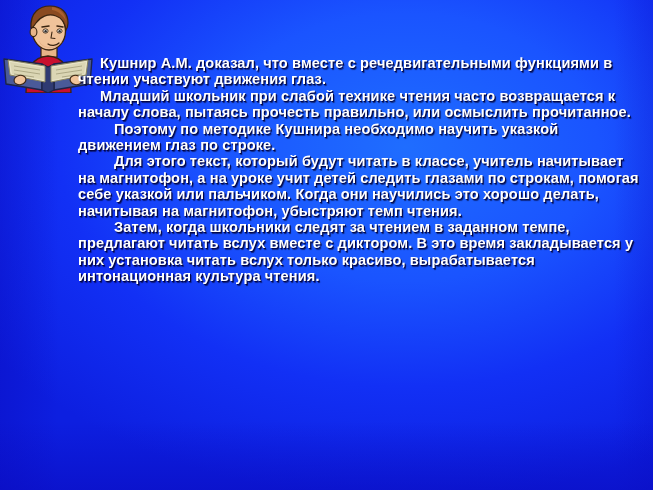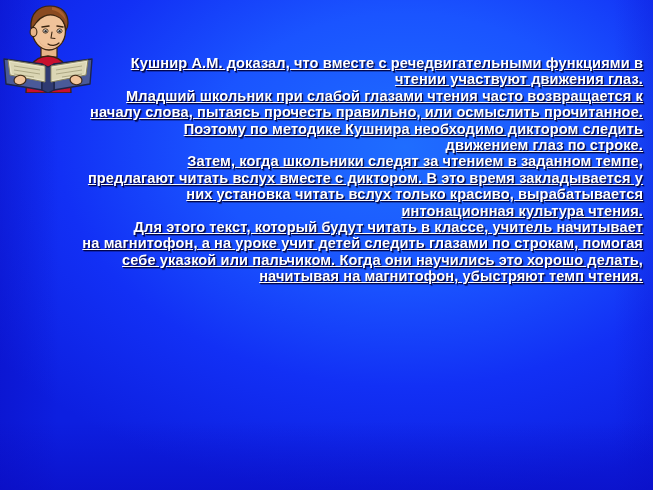--- a/index.html
+++ b/index.html
@@ -51,23 +51,22 @@
     font-weight: bold;
     line-height: 16.4px;
     letter-spacing: 0.1px;
     text-shadow:
       1px 1px 0 rgba(0,0,60,0.85),
       1.5px 1.5px 1px rgba(0,0,40,0.6);
   }
   .para {
     margin: 0 0 0 0;
     text-indent: 26px;
-    text-align: right;
+    text-align: left;
     white-space: normal;
-    text-decoration: underline;
   }
   .para.p-tight { text-indent: 22px; }
   .para.p-wide  { text-indent: 36px; }
 </style>
 </head>
 <body>
 
 <div id="slide">
 
   <div class="clipart">
@@ -119,19 +118,19 @@
           <path d="M80 73 L60 76"></path>
       </g>
 
       <ellipse cx="18" cy="79" rx="6" ry="4.6" fill="#f0c39a" stroke="#3a2410" stroke-width="1.1" transform="rotate(-12 18 79)"></ellipse>
       <ellipse cx="74" cy="79" rx="6" ry="4.6" fill="#f0c39a" stroke="#3a2410" stroke-width="1.1" transform="rotate(12 74 79)"></ellipse>
     </svg>
   </div>
 
   <div class="textbody">
     <p class="para p-tight">Кушнир А.М. доказал, что вместе  с речедвигательными функциями в чтении участвуют движения глаз.</p>
-    <p class="para p-tight">Младший школьник при слабой глазами чтения часто возвращается к началу слова, пытаясь прочесть правильно, или осмыслить прочитанное.</p>
-    <p class="para p-wide">Поэтому по методике Кушнира необходимо диктором следить движением глаз по строке.</p>
+    <p class="para p-tight">Младший школьник при слабой технике чтения часто возвращается к началу слова, пытаясь прочесть правильно, или осмыслить прочитанное.</p>
+    <p class="para p-wide">Поэтому по методике Кушнира необходимо научить указкой движением глаз по строке.</p>
+    <p class="para p-wide">Для этого текст, который  будут читать в классе, учитель начитывает на магнитофон, а на уроке учит детей следить глазами по строкам, помогая себе указкой или пальчиком. Когда они научились это хорошо делать, начитывая на магнитофон,  убыстряют темп чтения.</p>
     <p class="para p-wide">Затем, когда школьники следят за чтением в заданном темпе,  предлагают читать вслух вместе с диктором. В это время закладывается у них установка читать вслух только красиво, вырабатывается интонационная культура чтения.</p>
-    <p class="para p-wide">Для этого текст, который  будут читать в классе, учитель начитывает на магнитофон, а на уроке учит детей следить глазами по строкам, помогая себе указкой или пальчиком. Когда они научились это хорошо делать, начитывая на магнитофон,  убыстряют темп чтения.</p>
   </div>
 
 </div>
 
 </body></html>

